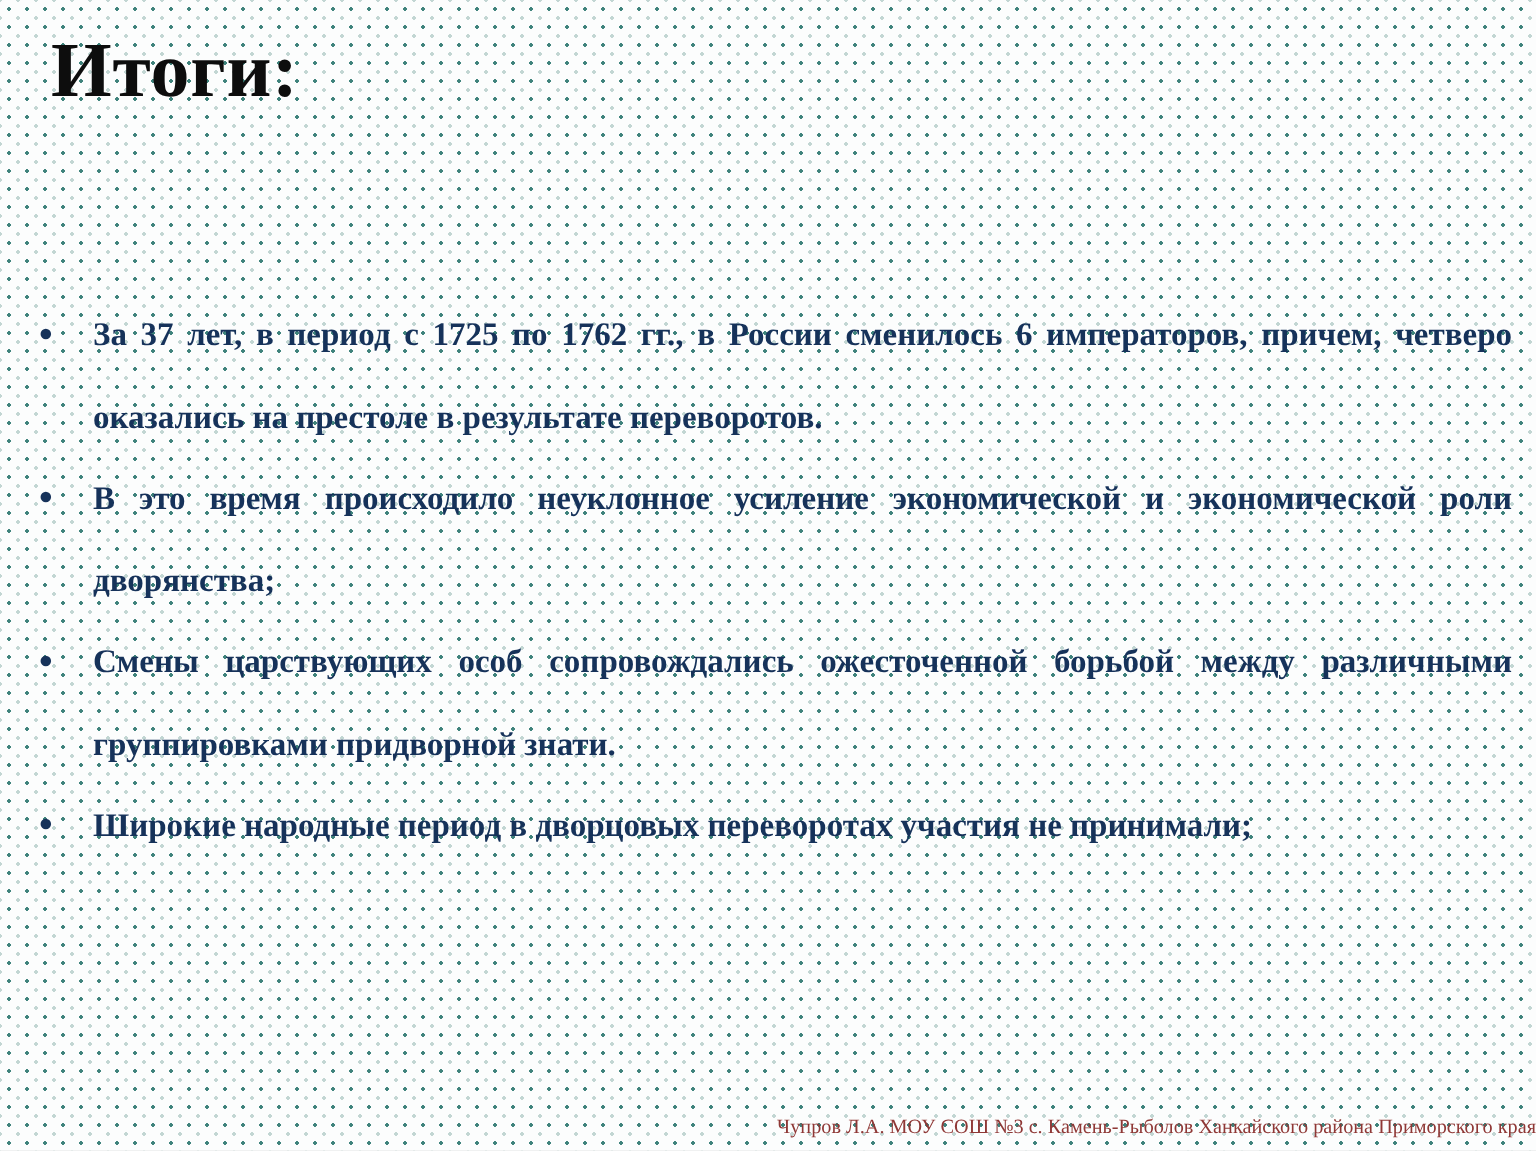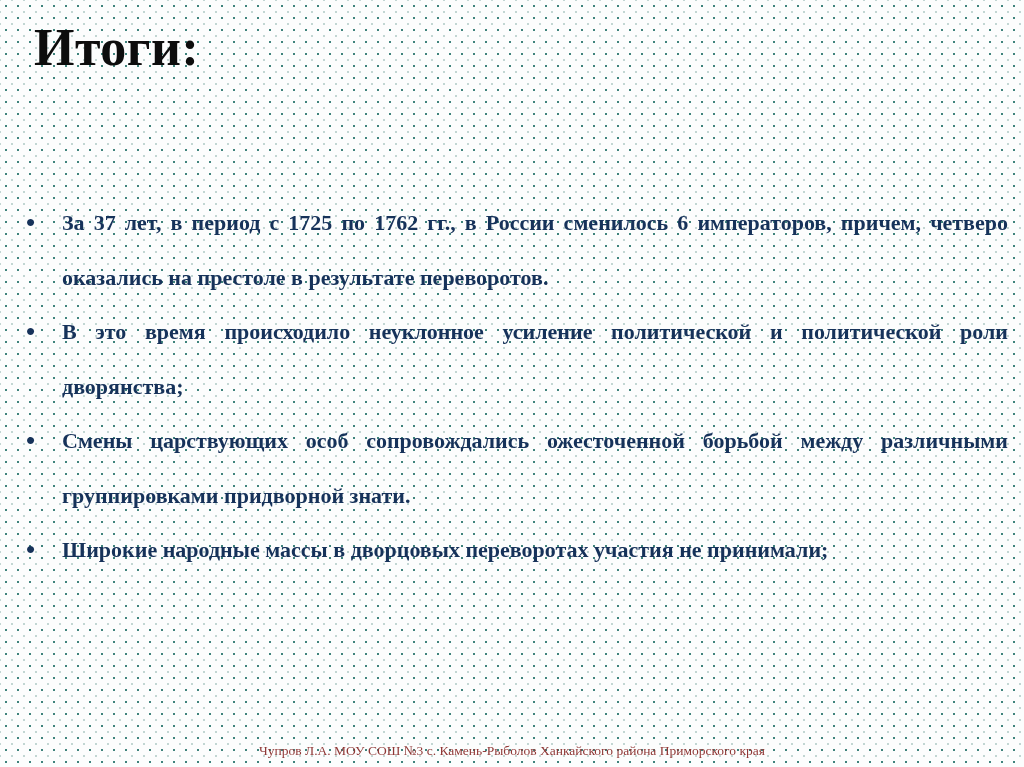--- a/index.html
+++ b/index.html
@@ -60,21 +60,21 @@
     font-weight: bold;
     color: #16325a;
     text-align: justify;
     padding-right: 2px;
   }
   .slide-footer {
     position: absolute;
     left: 0;
     right: 0;
     bottom: 8px;
-    text-align: center;
+    text-align: right;
     font-size: 13.5px;
     color: #8f3836;
     font-weight: normal;
   }
 </style>
 </head>
 <body>
 
 <div class="slide">
 
@@ -82,30 +82,30 @@
 
   <ul class="bullet-list">
 
     <li class="bullet-item">
       <span class="bullet-marker">•</span>
       <span class="bullet-text">За 37 лет, в период с 1725 по 1762 гг., в России сменилось 6 императоров, причем, четверо оказались на престоле в результате переворотов.</span>
     </li>
 
     <li class="bullet-item">
       <span class="bullet-marker">•</span>
-      <span class="bullet-text">В это время происходило неуклонное усиление политической и политической роли дворянства;</span>
+      <span class="bullet-text">В это время происходило неуклонное усиление экономической и экономической роли дворянства;</span>
     </li>
 
     <li class="bullet-item">
       <span class="bullet-marker">•</span>
       <span class="bullet-text">Смены царствующих особ сопровождались ожесточенной борьбой между различными группировками придворной знати.</span>
     </li>
 
     <li class="bullet-item">
       <span class="bullet-marker">•</span>
-      <span class="bullet-text">Широкие народные массы в дворцовых переворотах участия не принимали;</span>
+      <span class="bullet-text">Широкие народные период в дворцовых переворотах участия не принимали;</span>
     </li>
 
   </ul>
 
   <div class="slide-footer">Чупров Л.А. МОУ СОШ №3 с. Камень-Рыболов Ханкайского района Приморского края</div>
 
 </div>
 
 </body></html>

